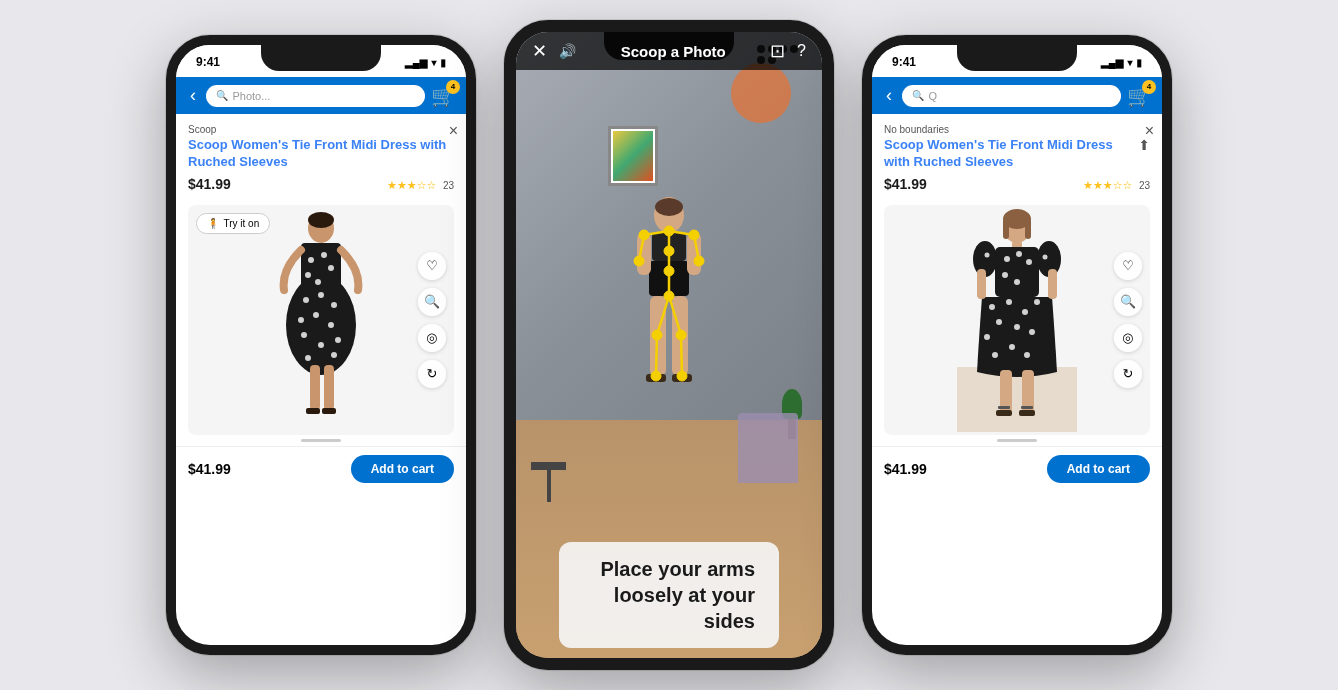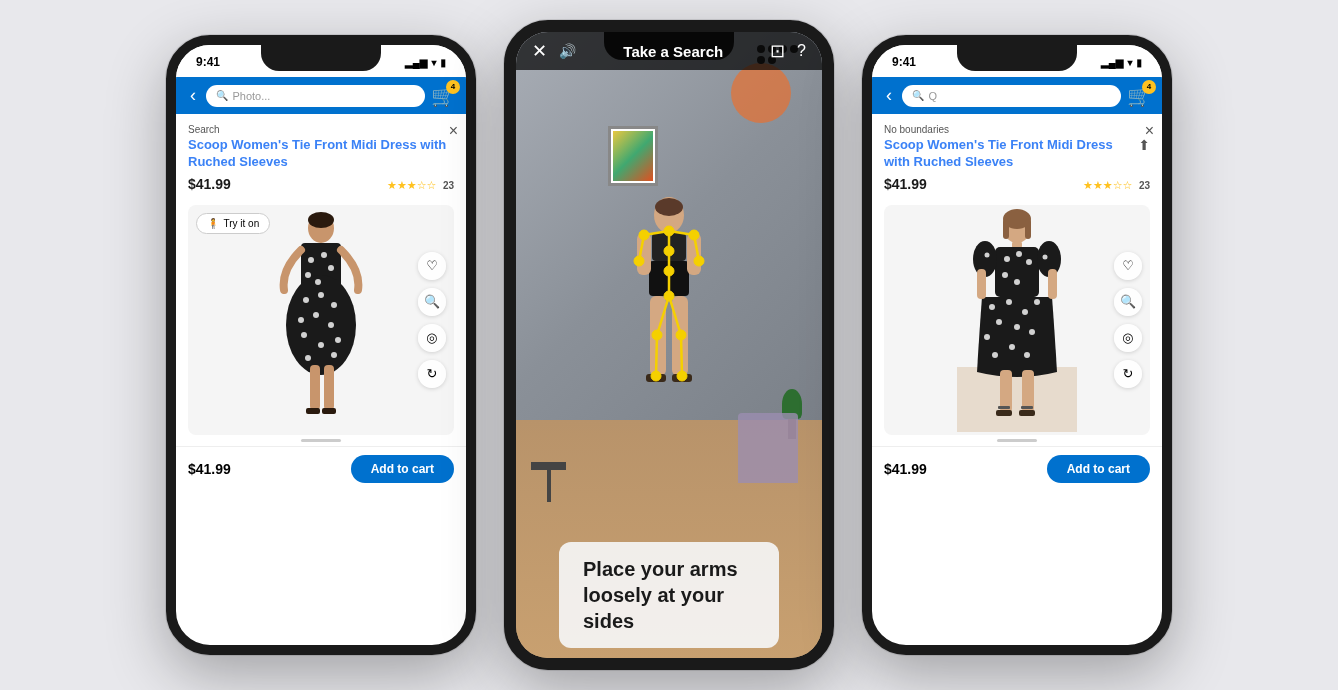--- a/index.html
+++ b/index.html
@@ -154,21 +154,21 @@
       margin-bottom: 4px;
     }
     .price-row {
       display: flex;
       align-items: center;
       justify-content: space-between;
       margin-bottom: 6px;
     }
     .price { font-size: 14px; font-weight: 700; color: #1a1a1a; }
     .stars { color: #ffc220; font-size: 11px; }
-    .review-count { font-size: 10px; color: #555; margin-left: 2px; font-weight: bold; }
+    .review-count { font-size: 10px; color: #555; margin-left: 2px; }
 
     
     .product-image-area {
       position: relative;
       background: #f5f5f5;
       margin: 0 12px;
       border-radius: 8px;
       overflow: hidden;
       height: 230px;
       display: flex;
@@ -297,21 +297,21 @@
 
     
     .instruction-box {
       position: absolute;
       bottom: 10px;
       left: 50%;
       transform: translateX(-50%);
       background: rgba(245,245,245,0.92);
       border-radius: 12px;
       padding: 14px 24px;
-      text-align: left;
+      text-align: right;
       width: 220px;
       z-index: 10;
     }
     .instruction-text {
       font-size: 20px;
       font-weight: 600;
       color: #1a1a1a;
       line-height: 1.3;
     }
 
@@ -366,21 +366,21 @@
       </div>
       <div class="cart-badge">
         🛒
         <div class="badge-count">4</div>
       </div>
     </div>
 
     <div class="product-panel">
       <span class="close-btn">×</span>
       <div class="product-info">
-        <div class="brand-label">Search</div>
+        <div class="brand-label">Scoop</div>
         <div class="product-title">Scoop Women's Tie Front Midi Dress with Ruched Sleeves</div>
         <div class="price-row">
           <span class="price">$41.99</span>
           <span>
             <span class="stars">★★★☆☆</span>
             <span class="review-count">23</span>
           </span>
         </div>
       </div>
 
@@ -451,21 +451,21 @@
 
   <div class="phone phone-black">
     <div class="notch"></div>
     <div class="green-dot"></div>
 
     <div class="camera-screen">
 
       <div class="camera-toolbar">
         <span class="cam-btn" style="font-size:18px;">✕</span>
         <span class="cam-btn" style="font-size:14px;">🔊</span>
-        <span class="cam-title">Take a Search</span>
+        <span class="cam-title">Scoop a Photo</span>
         <span class="cam-btn" style="font-size:18px;">⊡</span>
         <span class="cam-btn" style="font-size:16px;">?</span>
       </div>
 
       <div style="position:relative; width:100%; height:calc(100% - 0px);">
 
         <div class="room-bg">
 
           <div style="position:absolute;top:0;left:0;right:0;height:65%;background:linear-gradient(135deg,#a8adb5 0%,#8a9098 50%,#7a8088 100%);"></div>
 

